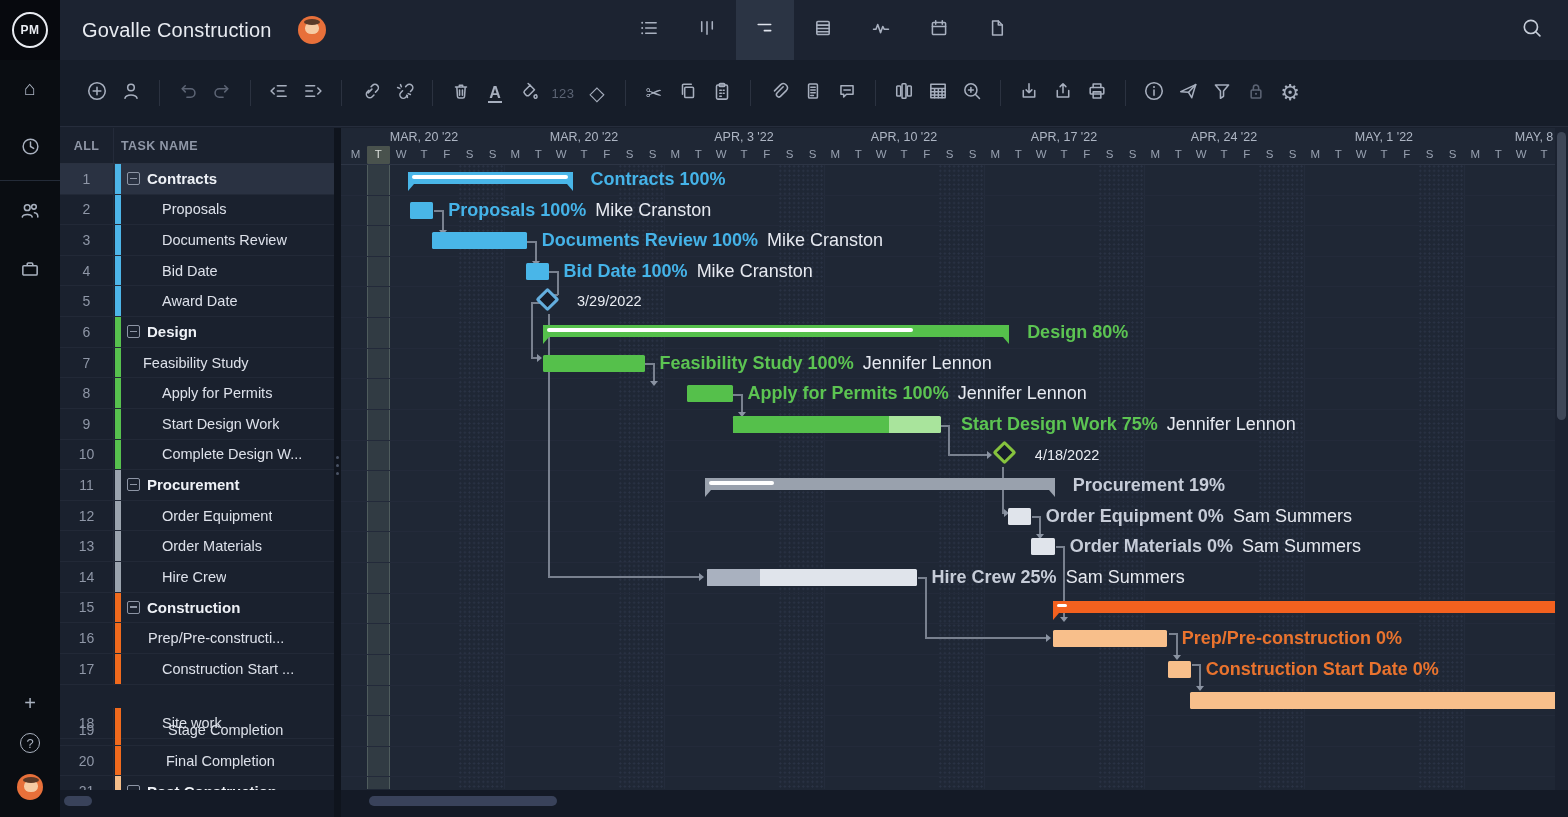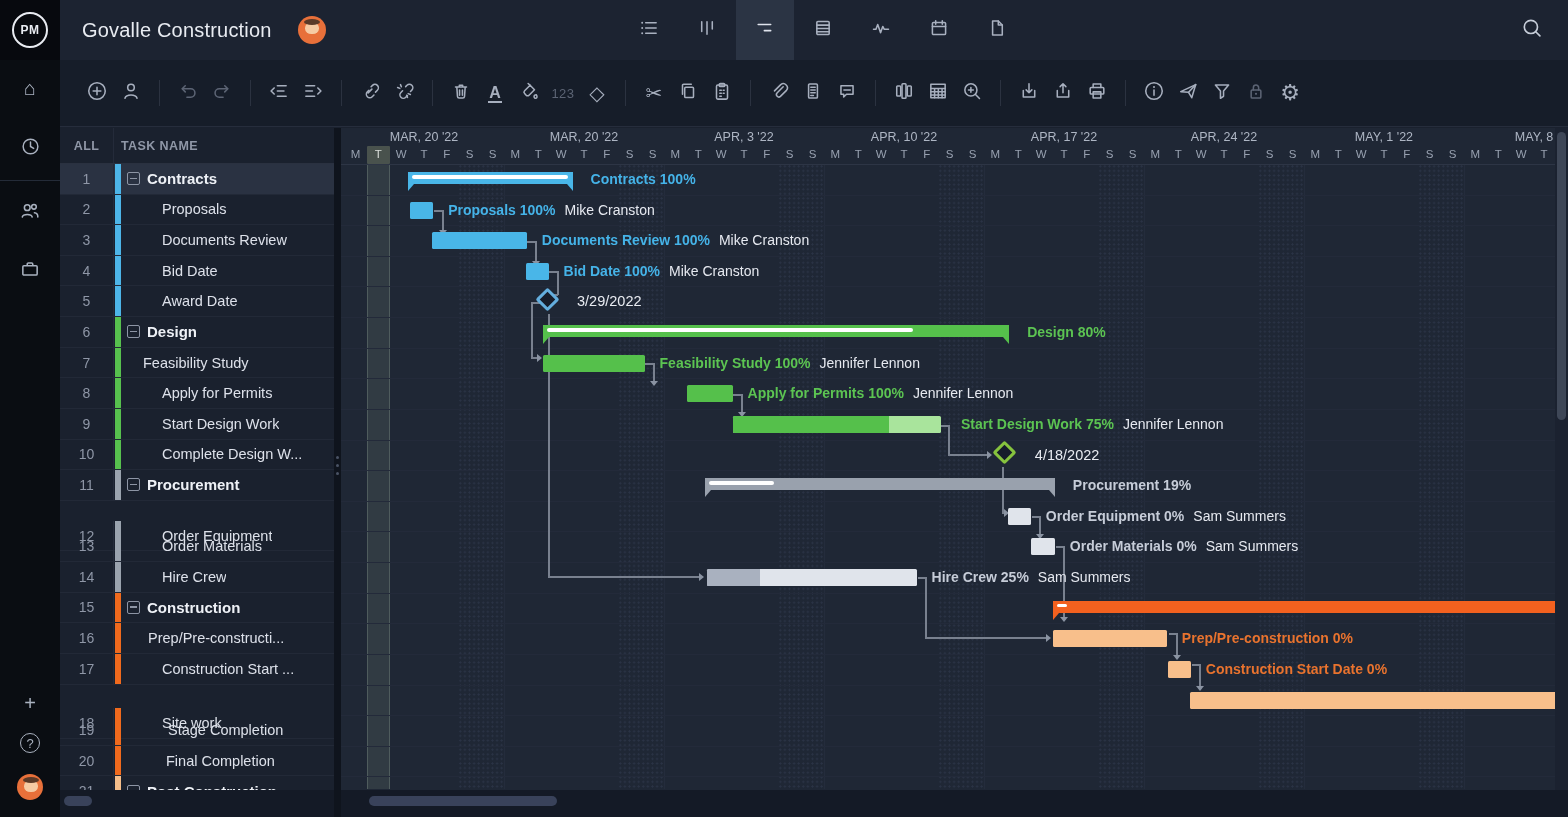--- a/index.html
+++ b/index.html
@@ -69,21 +69,21 @@
     background-image:radial-gradient(#2e374b 0.9px, transparent 1px);background-size:4.6px 4.6px;opacity:.75;}
   .week-line{position:absolute;top:164px;width:1px;height:625px;background:#242c3c;}
   .row-line{position:absolute;left:341px;width:1240px;height:1px;background:#232a3a;}
   .gbar{position:absolute;border-radius:1.5px;cursor:pointer;}
   .gbar .prog{position:absolute;left:0;top:0;bottom:0;border-radius:1.5px 0 0 1.5px;}
   .gsum{position:absolute;height:12px;cursor:pointer;}
   .gsum .wline{position:absolute;left:4px;top:3px;height:3.5px;border-radius:2px;background:#fff;}
   .tip-l{position:absolute;left:0;top:100%;width:0;height:0;border-top:7px solid;border-right:6px solid transparent;}
   .tip-r{position:absolute;right:0;top:100%;width:0;height:0;border-top:7px solid;border-left:6px solid transparent;}
   .diamond{position:absolute;width:17px;height:17px;transform:rotate(45deg);border:3px solid;border-radius:2px;background:#171d2b;cursor:pointer;}
-  .glabel{position:absolute;height:18px;line-height:18px;white-space:nowrap;font-size:14px;}
+  .glabel{position:absolute;height:18px;line-height:18px;white-space:nowrap;font-size:18px;}
   .glabel b{font-weight:bold;}
   .glabel .res{color:#e6e9f0;font-weight:normal;margin-left:9px;}
   .cseg{position:absolute;background:#79818f;}
   .c-arrow-down{position:absolute;width:0;height:0;border-left:4px solid transparent;border-right:4px solid transparent;border-top:5.5px solid #8a93a2;}
   .c-arrow-right{position:absolute;width:0;height:0;border-top:4px solid transparent;border-bottom:4px solid transparent;border-left:5.5px solid #8a93a2;}
   
   #hscroll-left{position:absolute;left:60px;top:790px;width:274px;height:27px;background:#141a26;z-index:20;}
   #hscroll-right{position:absolute;left:341px;top:790px;width:1227px;height:27px;background:#141a26;z-index:20;}
   #hdiv-bottom{position:absolute;left:334px;top:790px;width:7px;height:27px;background:#0f141d;z-index:25;}
   .hthumb{position:absolute;top:6px;height:10px;border-radius:5px;background:#39425a;cursor:pointer;}
@@ -454,21 +454,21 @@
           </div>
         </div>
         <div class="trow" style="top: 306.2px; height: 30.62px;">
           <div class="tnum">11</div>
           <div class="taccent" style="background: rgb(154, 163, 174);"></div>
           <div class="tname group" style="padding-left: 3px;">
             <div class="collapse-box"></div>
             <span>Procurement</span>
           </div>
         </div>
-        <div class="trow" style="top: 336.82px; height: 30.62px; margin-top: 20px;">
+        <div class="trow" style="top: 336.82px; height: 30.62px;">
           <div class="tnum">12</div>
           <div class="taccent" style="background: rgb(154, 163, 174);"></div>
           <div class="tname" style="padding-left: 41px;">
             <span>Order Equipment</span>
           </div>
         </div>
         <div class="trow" style="top: 367.44px; height: 30.62px;">
           <div class="tnum">13</div>
           <div class="taccent" style="background: rgb(154, 163, 174);"></div>
           <div class="tname" style="padding-left: 41px;">

